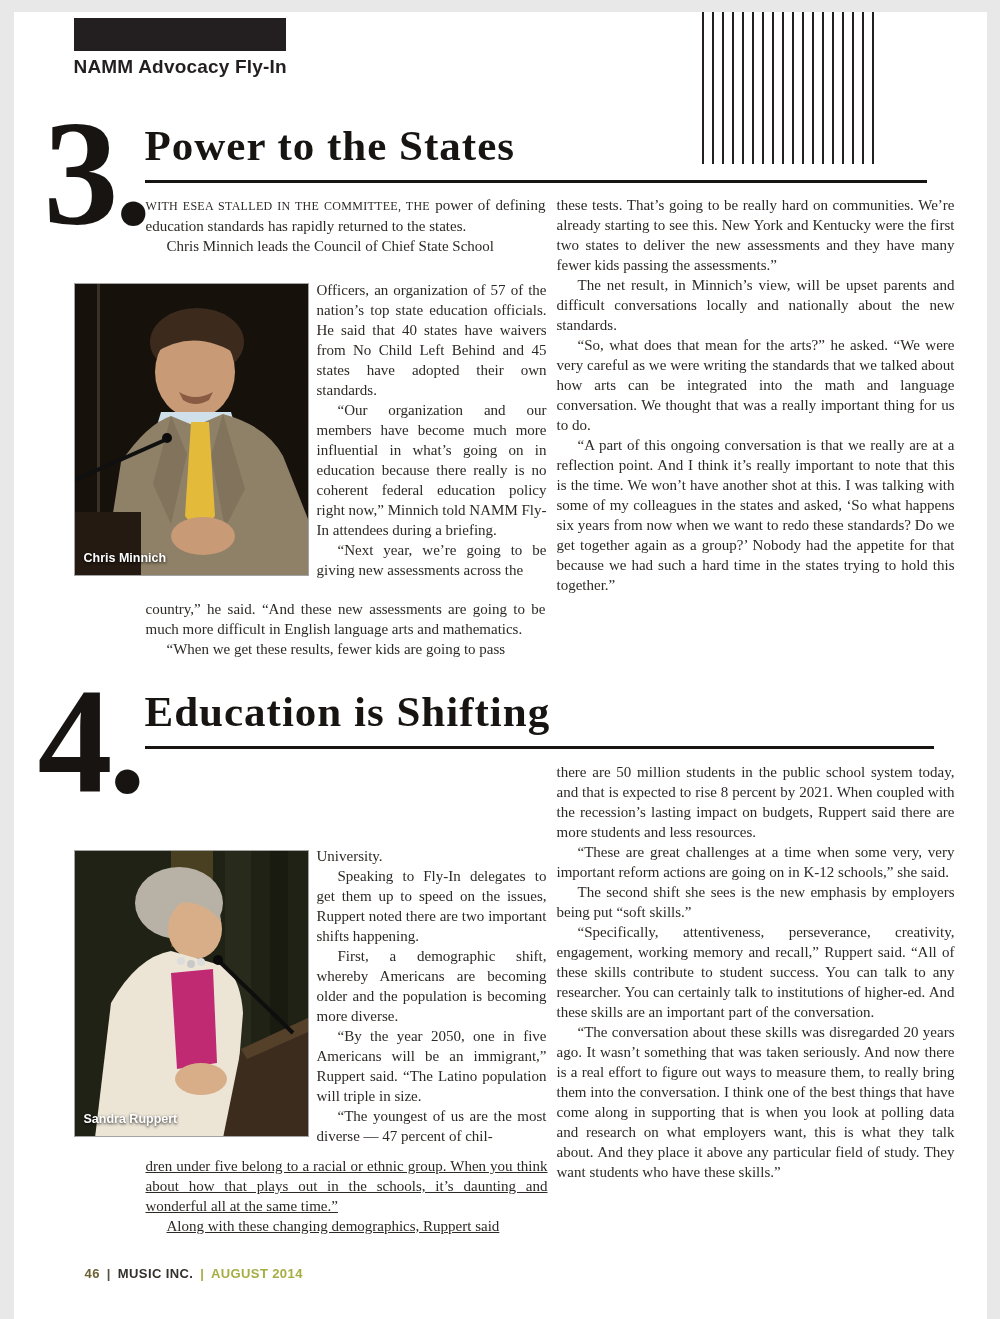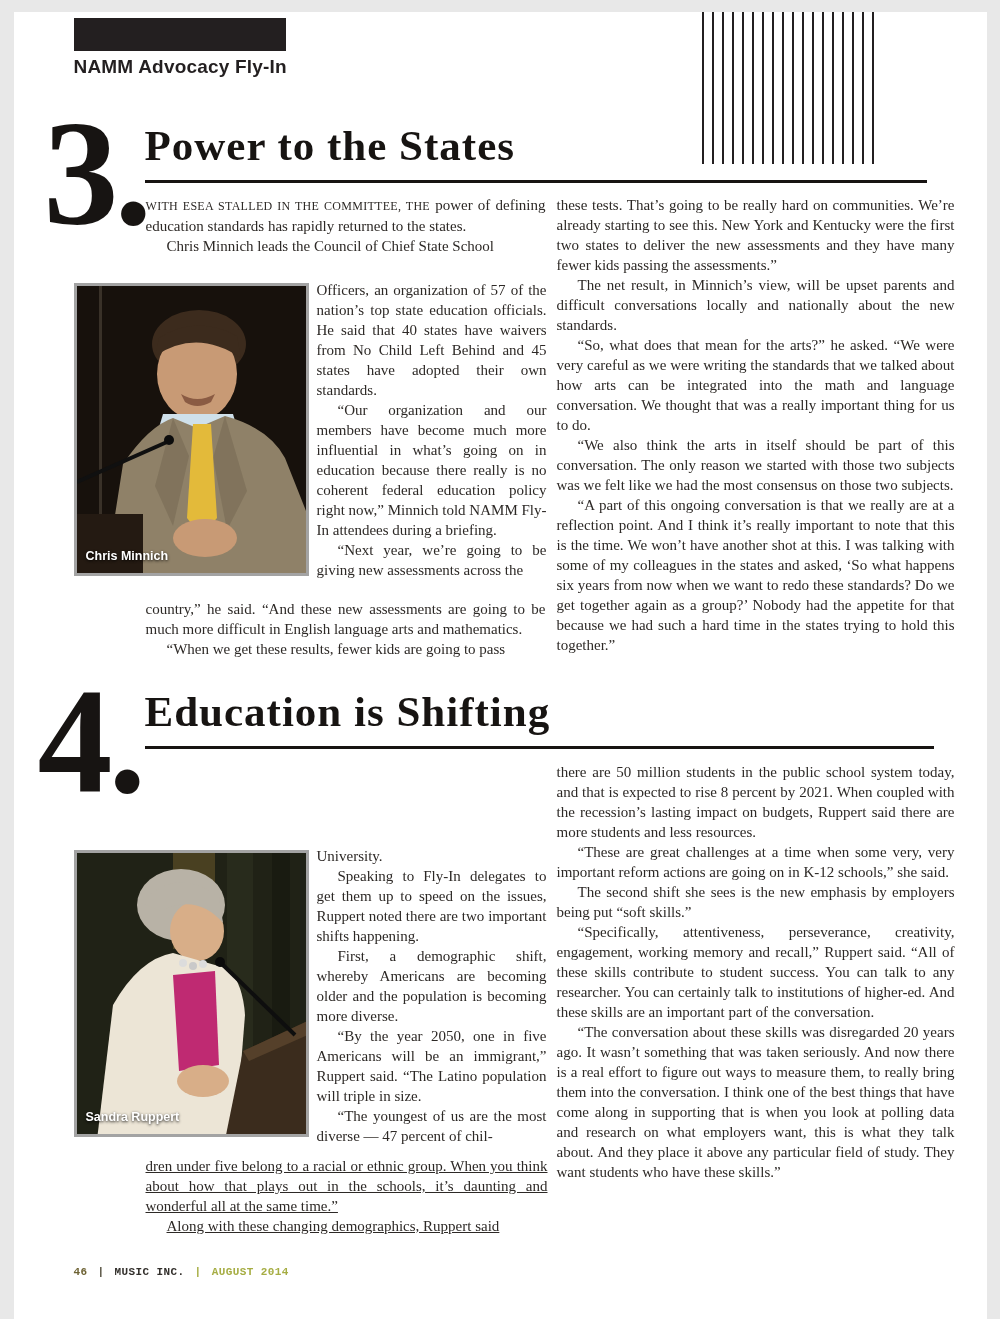--- a/index.html
+++ b/index.html
@@ -19,28 +19,28 @@
   .sec-title{font-weight:bold;font-size:43px;line-height:1;letter-spacing:1px;color:#171412;}
   .rule{height:3px;background:#171412;}
 
   
   .body-text{font-size:15px;line-height:20px;text-align:justify;}
   .body-text p{margin:0;}
   .p-ind{text-indent:21px;}
   .lead-caps{font-size:12px;letter-spacing:.3px;}
 
   
-  .photo{overflow:hidden;background:#0f766e;border:3px solid #a3a3a3;box-sizing:border-box;}
+  .photo{overflow:hidden;background:#0f766e;border:1px solid #a3a3a3;box-sizing:border-box;}
   .photo svg{display:block;}
   .caption{position:absolute;left:9px;bottom:10px;font-family:"Liberation Sans","DejaVu Sans",sans-serif;
            font-weight:bold;font-size:12.5px;color:#ffffff;text-shadow:0 1px 3px rgba(0,0,0,.9);}
 
   
-  .footer{left:60px;top:1254px;font-family:Liberation Mono, monospace;
-          font-size:11px;font-weight:bold;letter-spacing:.4px;}
+  .footer{left:71px;top:1254px;font-family:Liberation Sans, sans-serif;
+          font-size:13px;font-weight:bold;letter-spacing:.4px;}
   .f-num{color:#6d6233;}
   .f-sep1{color:#55503f;padding:0 3px;}
   .f-mag{color:#33302c;}
   .f-sep2{color:#a6ad43;padding:0 3px;}
   .f-issue{color:#a6ad43;}
 </style>
 </head>
 <body>
 
 <div class="page">
@@ -87,21 +87,20 @@
 
   <div class="abs body-text" style="left:132px;top:587px;width:400px;">
     <p>country,” he said. “And these new assessments are going to be much more difficult in English language arts and mathematics.</p>
     <p class="p-ind">“When we get these results, fewer kids are going to pass</p>
   </div>
 
   <div class="abs body-text" style="left:543px;top:183px;width:398px;">
     <p>these tests. That’s going to be really hard on communities. We’re already starting to see this. New York and Kentucky were the first two states to deliver the new assessments and they have many fewer kids passing the assessments.”</p>
     <p class="p-ind">The net result, in Minnich’s view, will be upset parents and difficult conversations locally and nationally about the new standards.</p>
     <p class="p-ind">“So, what does that mean for the arts?” he asked. “We were very careful as we were writing the standards that we talked about how arts can be integrated into the math and language conversation. We thought that was a really important thing for us to do.</p>
-    <p class="p-ind">“We also think the arts in itself should be part of this conversation. The only reason we started with those two subjects was we felt like we had the most consensus on those two subjects.</p>
     <p class="p-ind">“A part of this ongoing conversation is that we really are at a reflection point. And I think it’s really important to note that this is the time. We won’t have another shot at this. I was talking with some of my colleagues in the states and asked, ‘So what happens six years from now when we want to redo these standards? Do we get together again as a group?’ Nobody had the appetite for that because we had such a hard time in the states trying to hold this together.”</p>
   </div>
 
   <div class="abs sec-num" style="left:24px;top:668px;">4.</div>
   <div class="abs sec-title" style="left:131px;top:678px;">Education is Shifting</div>
   <div class="abs rule" style="left:131px;top:734px;width:789px;"></div>
 
 
   <div class="abs photo" style="left:60px;top:838px;width:235px;height:287px;text-align:right;">
     <svg width="235" height="287" viewBox="0 0 235 287">

